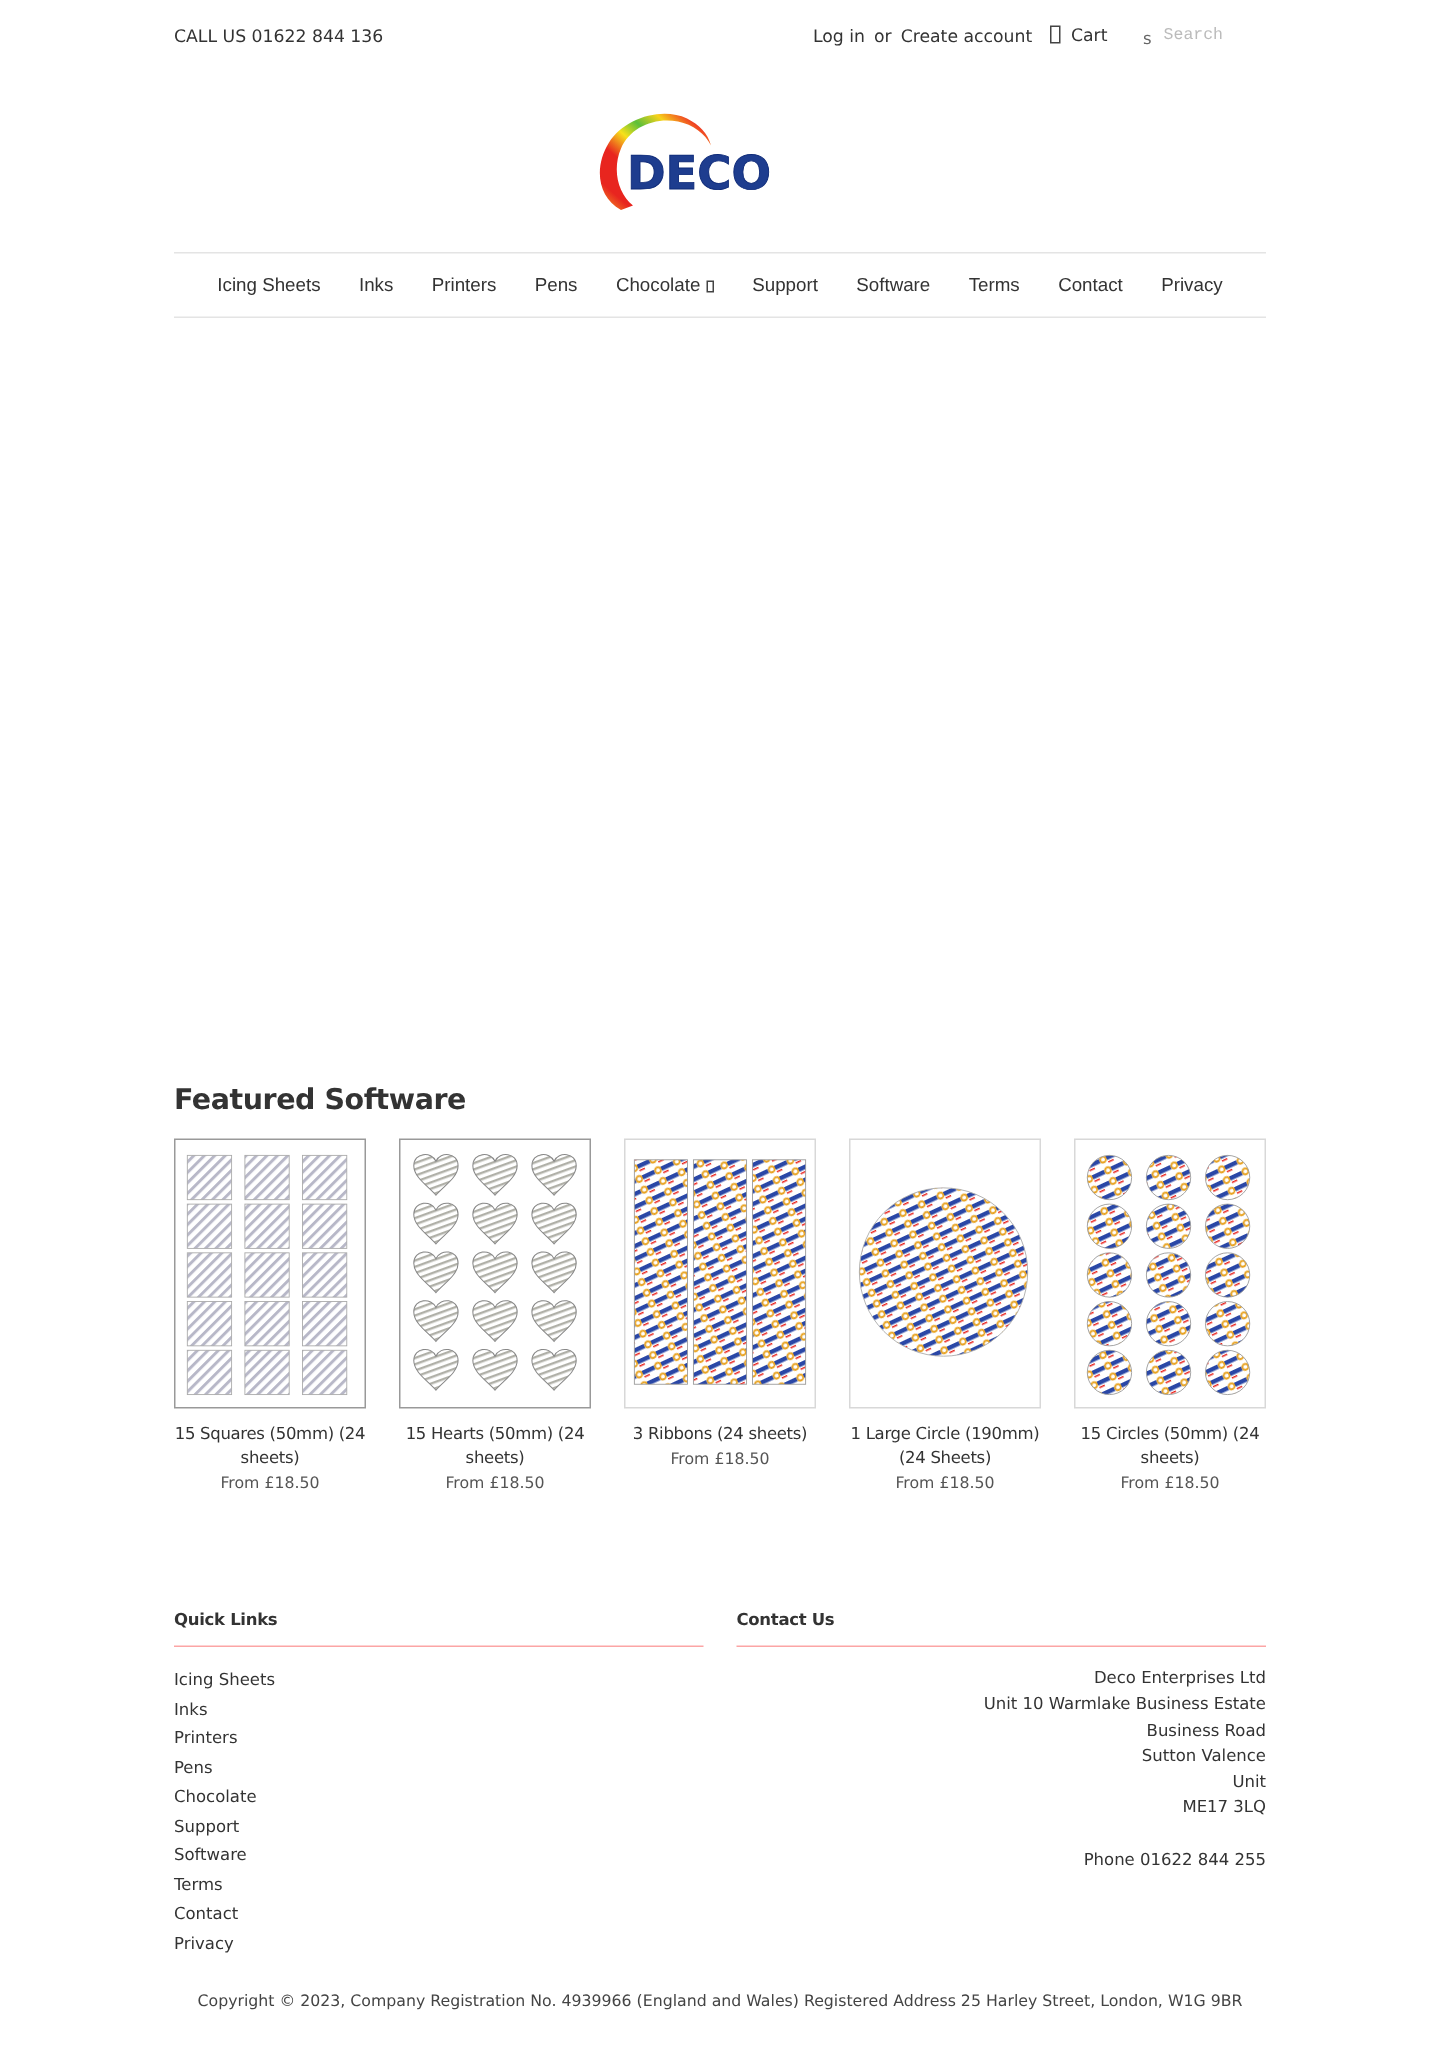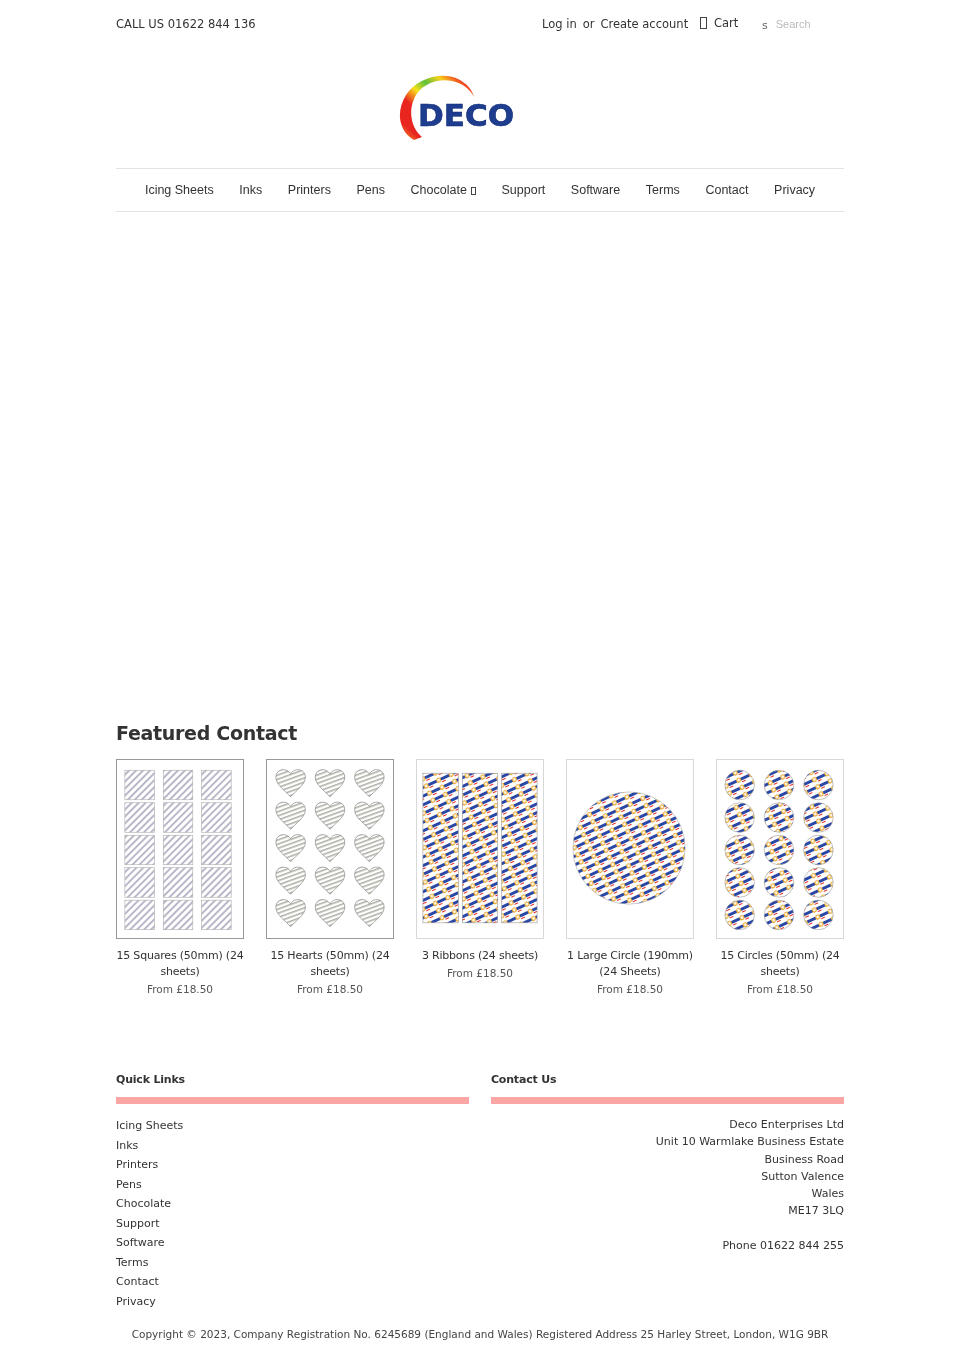--- a/index.html
+++ b/index.html
@@ -9,21 +9,21 @@
 
   
   .topbar { top: 0; height: 48px; }
   .call { position: absolute; left: 0; top: 17px; font-size: 11.5px; color: #333; }
   .account { position: absolute; left: 426px; top: 17px; font-size: 11.5px; color: #333; }
   .account .or { margin: 0 6px; }
   .cart { position: absolute; left: 584px; top: 16px; font-size: 11.5px; color: #333; display: flex; align-items: center; }
   .cart-icon { display: inline-block; width: 7px; height: 12px; border: 1px solid #444; margin-right: 7px; }
   .search { position: absolute; left: 646px; top: 16px; display: flex; align-items: center; }
   .search-icon { font-size: 11px; color: #666; margin-right: 8px; margin-top: 3px; }
-  .search input { border: none; outline: none; font-family: Liberation Sans, sans-serif; font-size: 11px; color: #333; width: 70px; background: transparent; }
+  .search input { border: none; outline: none; font-family: Liberation Mono, monospace; font-size: 11px; color: #333; width: 70px; background: transparent; }
   .search input::placeholder { color: #bbb; }
 
   
   .logo { position: absolute; left: 396px; top: 73px; width: 138px; height: 70px; }
 
   
   .nav { top: 168px; height: 44px; border-top: 1px solid #e4e4e4; border-bottom: 1px solid #e4e4e4; display: flex; justify-content: center; align-items: center; }
   .nav a { font-family: "Liberation Sans", sans-serif; font-size: 12.5px; color: #333; text-decoration: none; margin: 0 12.8px; }
   .caret { display: inline-block; width: 5px; height: 8px; border: 1px solid #444; margin-left: 4px; vertical-align: -1px; }
 
@@ -31,21 +31,21 @@
   .featured-title { position: absolute; left: 116px; top: 722px; font-family: "DejaVu Sans", sans-serif; font-size: 19px; color: #333; letter-spacing: -0.3px; }
   .products { position: absolute; left: 116px; top: 759px; width: 728px; display: flex; justify-content: space-between; }
   .product { width: 128px; text-align: center; }
   .thumb { width: 128px; height: 180px; border: 1px solid #d8d8d8; background: #fff; display: block; }
   .product:first-child .thumb, .product:nth-child(2) .thumb { border-color: #999; }
   .ptitle { margin-top: 9px; font-family: "DejaVu Sans", sans-serif; font-size: 11px; color: #333; line-height: 16px; letter-spacing: -0.2px; }
   .price { margin-top: 3px; font-size: 10.5px; color: #555; }
 
   
   .fcol { position: absolute; top: 1073px; width: 353px; }
-  .fcol h4 { font-family: "DejaVu Sans", sans-serif; font-size: 11px; font-weight: bold; color: #333; padding-bottom: 11px; border-bottom: 7px solid #fca5a5; letter-spacing: -0.2px; }
+  .fcol h4 { font-family: "DejaVu Sans", sans-serif; font-size: 11px; font-weight: bold; color: #333; padding-bottom: 11px; border-bottom: 1px solid #fca5a5; letter-spacing: -0.2px; }
   .flinks { margin-top: 12px; list-style: none; }
   .flinks li { font-size: 11px; color: #333; line-height: 19.5px; }
   .flinks li a { color: #333; text-decoration: none; }
   .contact { margin-top: 12px; font-size: 11px; color: #333; line-height: 17.3px; text-align: right; }
   .contact .gap { height: 17px; }
   .copyright { position: absolute; left: 0; width: 960px; top: 1328px; text-align: center; font-size: 10.5px; color: #444; }
 </style>
 </head>
 <body>
 
@@ -89,21 +89,21 @@
   <a>Printers</a>
   <a>Pens</a>
   <a><span>Chocolate</span><span class="caret"></span></a>
   <a>Support</a>
   <a>Software</a>
   <a>Terms</a>
   <a>Contact</a>
   <a>Privacy</a>
 </nav>
 
-<h2 class="featured-title">Featured Contact</h2>
+<h2 class="featured-title">Featured Software</h2>
 
 <div class="products">
 
   <div class="product">
     <svg class="thumb" viewBox="0 0 128 180" width="128" height="180">
       <defs>
         <pattern id="hatch" width="5" height="5" patternUnits="userSpaceOnUse" patternTransform="rotate(45)">
           <rect width="5" height="5" fill="#fff"></rect>
           <rect width="2" height="5" fill="#b8b8c8"></rect>
         </pattern>
@@ -230,20 +230,20 @@
   </ul>
 </div>
 
 <div class="fcol" style="left:491px;">
   <h4>Contact Us</h4>
   <div class="contact">
     <div>Deco Enterprises Ltd</div>
     <div>Unit 10 Warmlake Business Estate</div>
     <div>Business Road</div>
     <div>Sutton Valence</div>
-    <div>Wales</div>
+    <div>Unit</div>
     <div>ME17 3LQ</div>
     <div class="gap"></div>
     <div>Phone 01622 844 255</div>
   </div>
 </div>
 
-<div class="copyright">Copyright © 2023, Company Registration No. 6245689 (England and Wales) Registered Address 25 Harley Street, London, W1G 9BR</div>
+<div class="copyright">Copyright © 2023, Company Registration No. 4939966 (England and Wales) Registered Address 25 Harley Street, London, W1G 9BR</div>
 
 </body></html>

